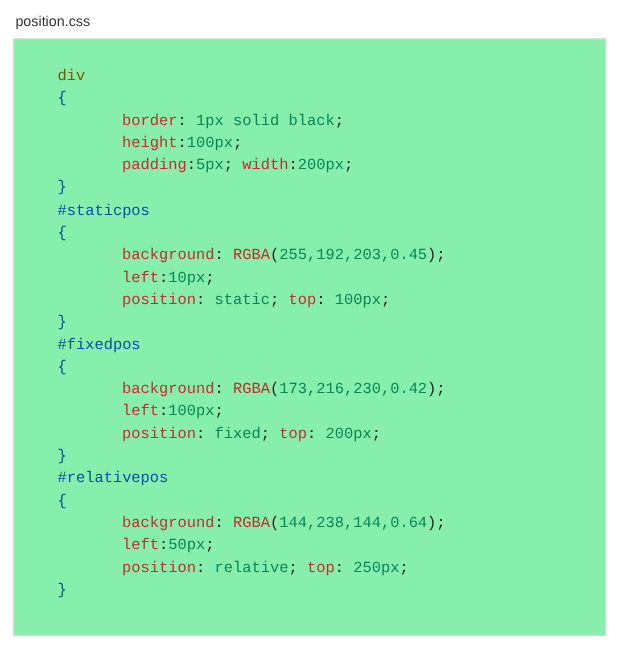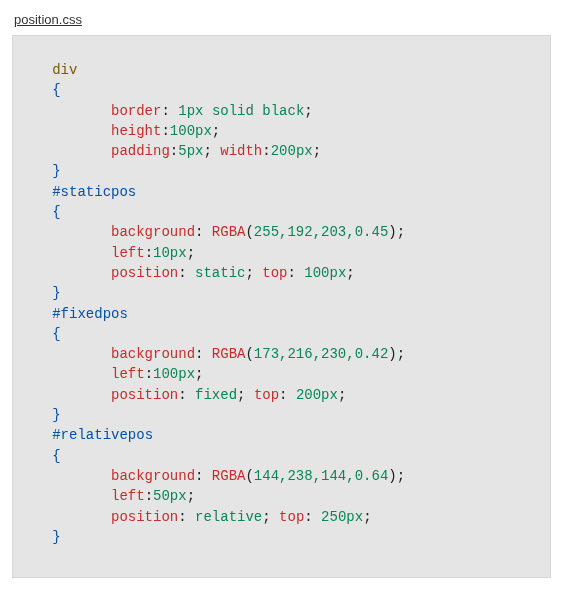--- a/index.html
+++ b/index.html
@@ -9,27 +9,26 @@
     font-size: 13px;
     background: #ffffff;
     color: #333;
     width: 563px;
     box-sizing: border-box;
   }
   .file-label {
     margin: 0 0 8px 2px;
     color: #333;
     font-size: 13px;
-    text-decoration: underline;
   }
   .code-box {
     border: 1px solid #d6d6d6;
     padding: 24px 14px 30px 14px;
     box-sizing: border-box;
-    background: #e5e5e5;
+    background: #86efac;
   }
   pre {
     margin: 0;
     font-family: Consolas, "Courier New", monospace;
     font-size: 14px;
     line-height: 1.45;
     white-space: pre;
   }
   .tok { display: inline; }
   .selector { color: #7a5a00; }

